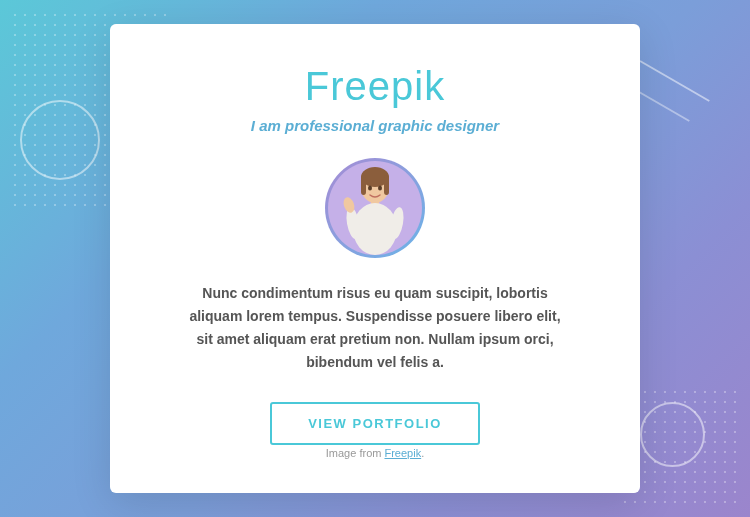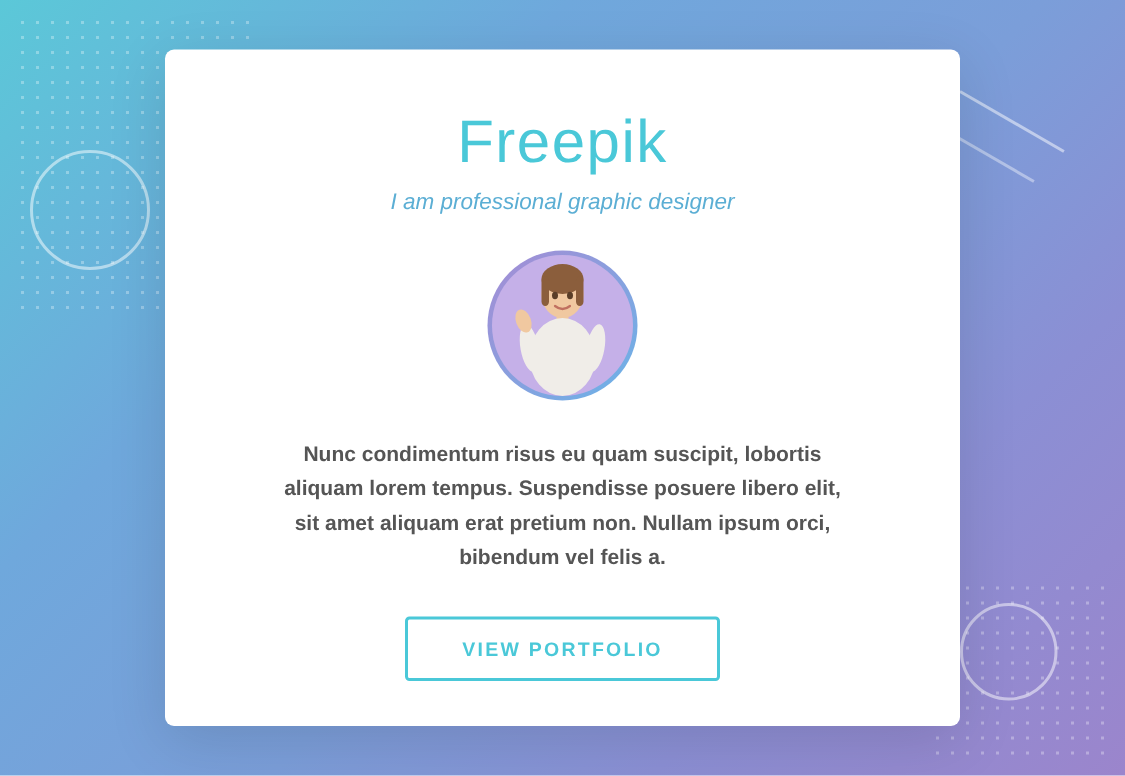--- a/index.html
+++ b/index.html
@@ -125,20 +125,21 @@
       color: #4ac8d8;
       margin-bottom: 8px;
       letter-spacing: 1px;
     }
 
     .card-subtitle {
       font-size: 15px;
       color: #5baed4;
       margin-bottom: 24px;
       font-style: italic;
+      font-weight: bold;
     }
 
     
     .avatar-wrapper {
       width: 100px;
       height: 100px;
       border-radius: 50%;
       background: linear-gradient(135deg, #a78bd4 0%, #6ab4e8 100%);
       padding: 3px;
       margin-bottom: 24px;
@@ -242,15 +243,18 @@
         <path d="M 35 30 Q 40 34 45 30" stroke="#c07060" stroke-width="1.5" fill="none" stroke-linecap="round"></path>
       </svg>
     </div>
   </div>
 
   <p class="card-bio">Nunc condimentum risus eu quam suscipit, lobortis aliquam lorem tempus. Suspendisse posuere libero elit, sit amet aliquam erat pretium non. Nullam ipsum orci, bibendum vel felis a.</p>
 
   <button class="btn-portfolio">VIEW PORTFOLIO</button>
 
   <div class="card-footer">
+    <div>
+      Image from <a href="#">Freepik</a>.
+    </div>
   </div>
 
 </div>
 
 </body></html>

